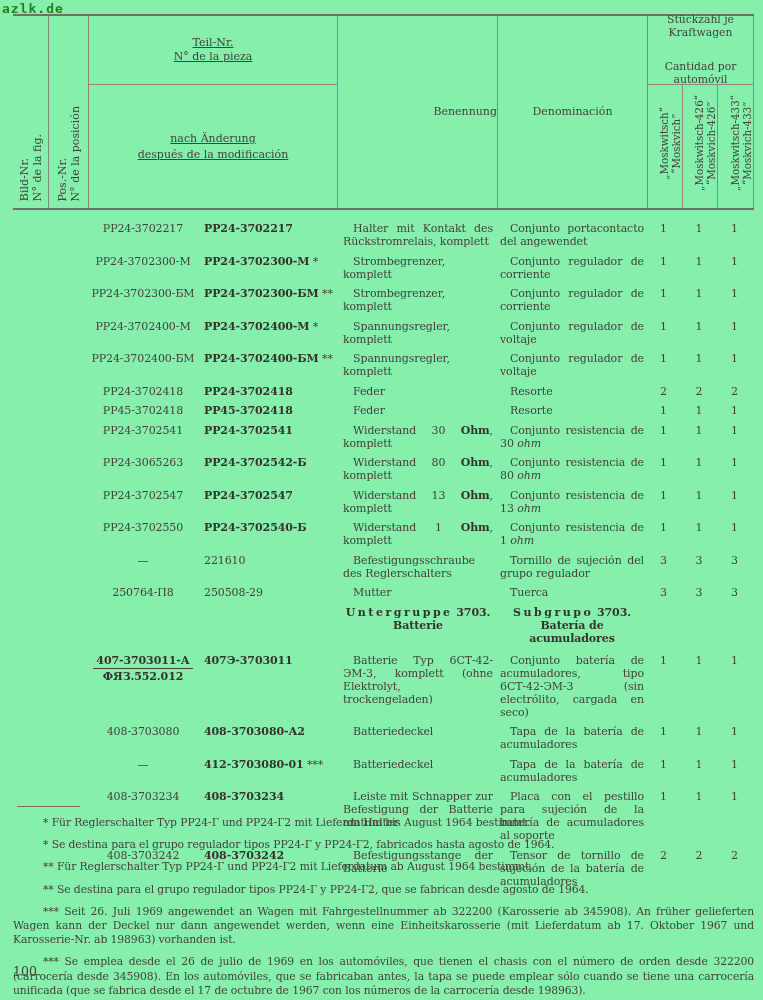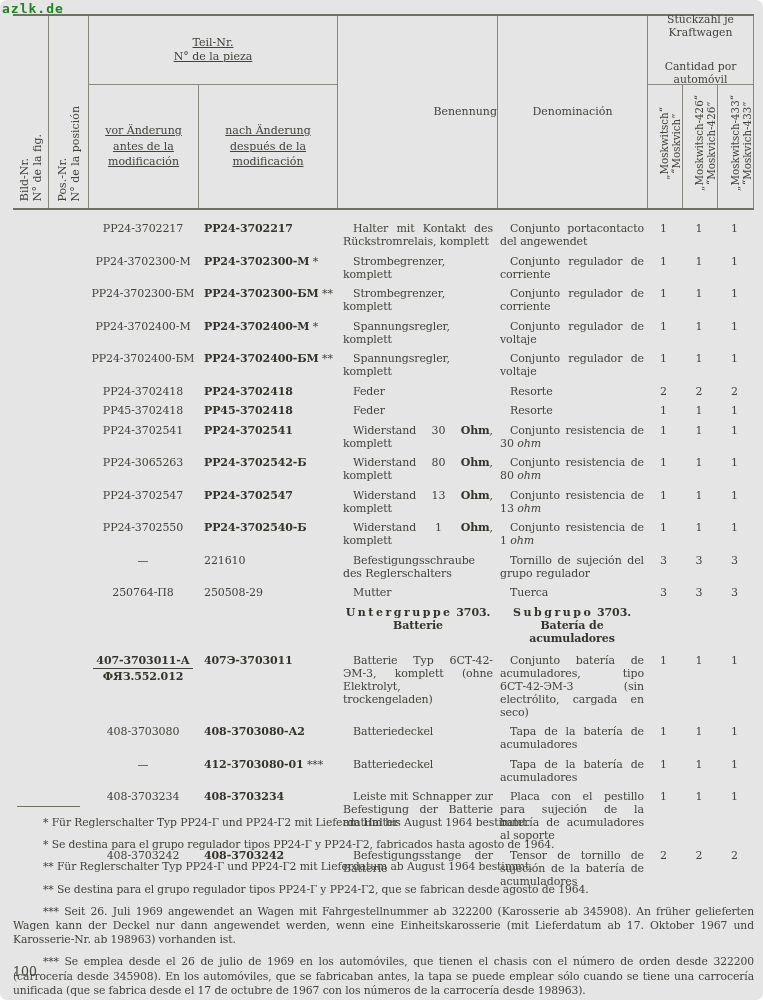--- a/index.html
+++ b/index.html
@@ -1,23 +1,22 @@
 <!DOCTYPE html>
 <html><head>
 <meta charset="utf-8">
 <style>
   html,body { margin:0; padding:0; }
   .page {
     position:relative;
     width:763px; height:1000px;
-    background:#e5e5e5;
+    background:#86efac;
     font-family:"DejaVu Serif", serif;
     color:#44423c;
     overflow:hidden;
-    border-radius:7px;
   }
   .watermark {
     position:absolute; left:2px; top:1px;
     font-family:"DejaVu Sans Mono", monospace;
     font-weight:bold; font-size:13px; letter-spacing:1px;
     color:#1f851f;
     z-index:5;
   }
   
   .thead {
@@ -110,24 +109,20 @@
         <div>Pos.-Nr.</div>
         <div>N° de la posición</div>
       </div>
     </div>
     <div class="hgroup hg-teil">
       <div class="ghead">
         <div>Teil-Nr.</div>
         <div>N° de la pieza</div>
       </div>
       <div class="gcols">
-        <div class="gsub gsub-vor">
-          <div>vor Änderung</div>
-          <div>antes de la modificación</div>
-        </div>
         <div class="gsub gsub-nach">
           <div>nach Änderung</div>
           <div>después de la modificación</div>
         </div>
       </div>
     </div>
     <div class="hc hc-ben">
       <span>Benennung</span>
     </div>
     <div class="hc hc-den">

